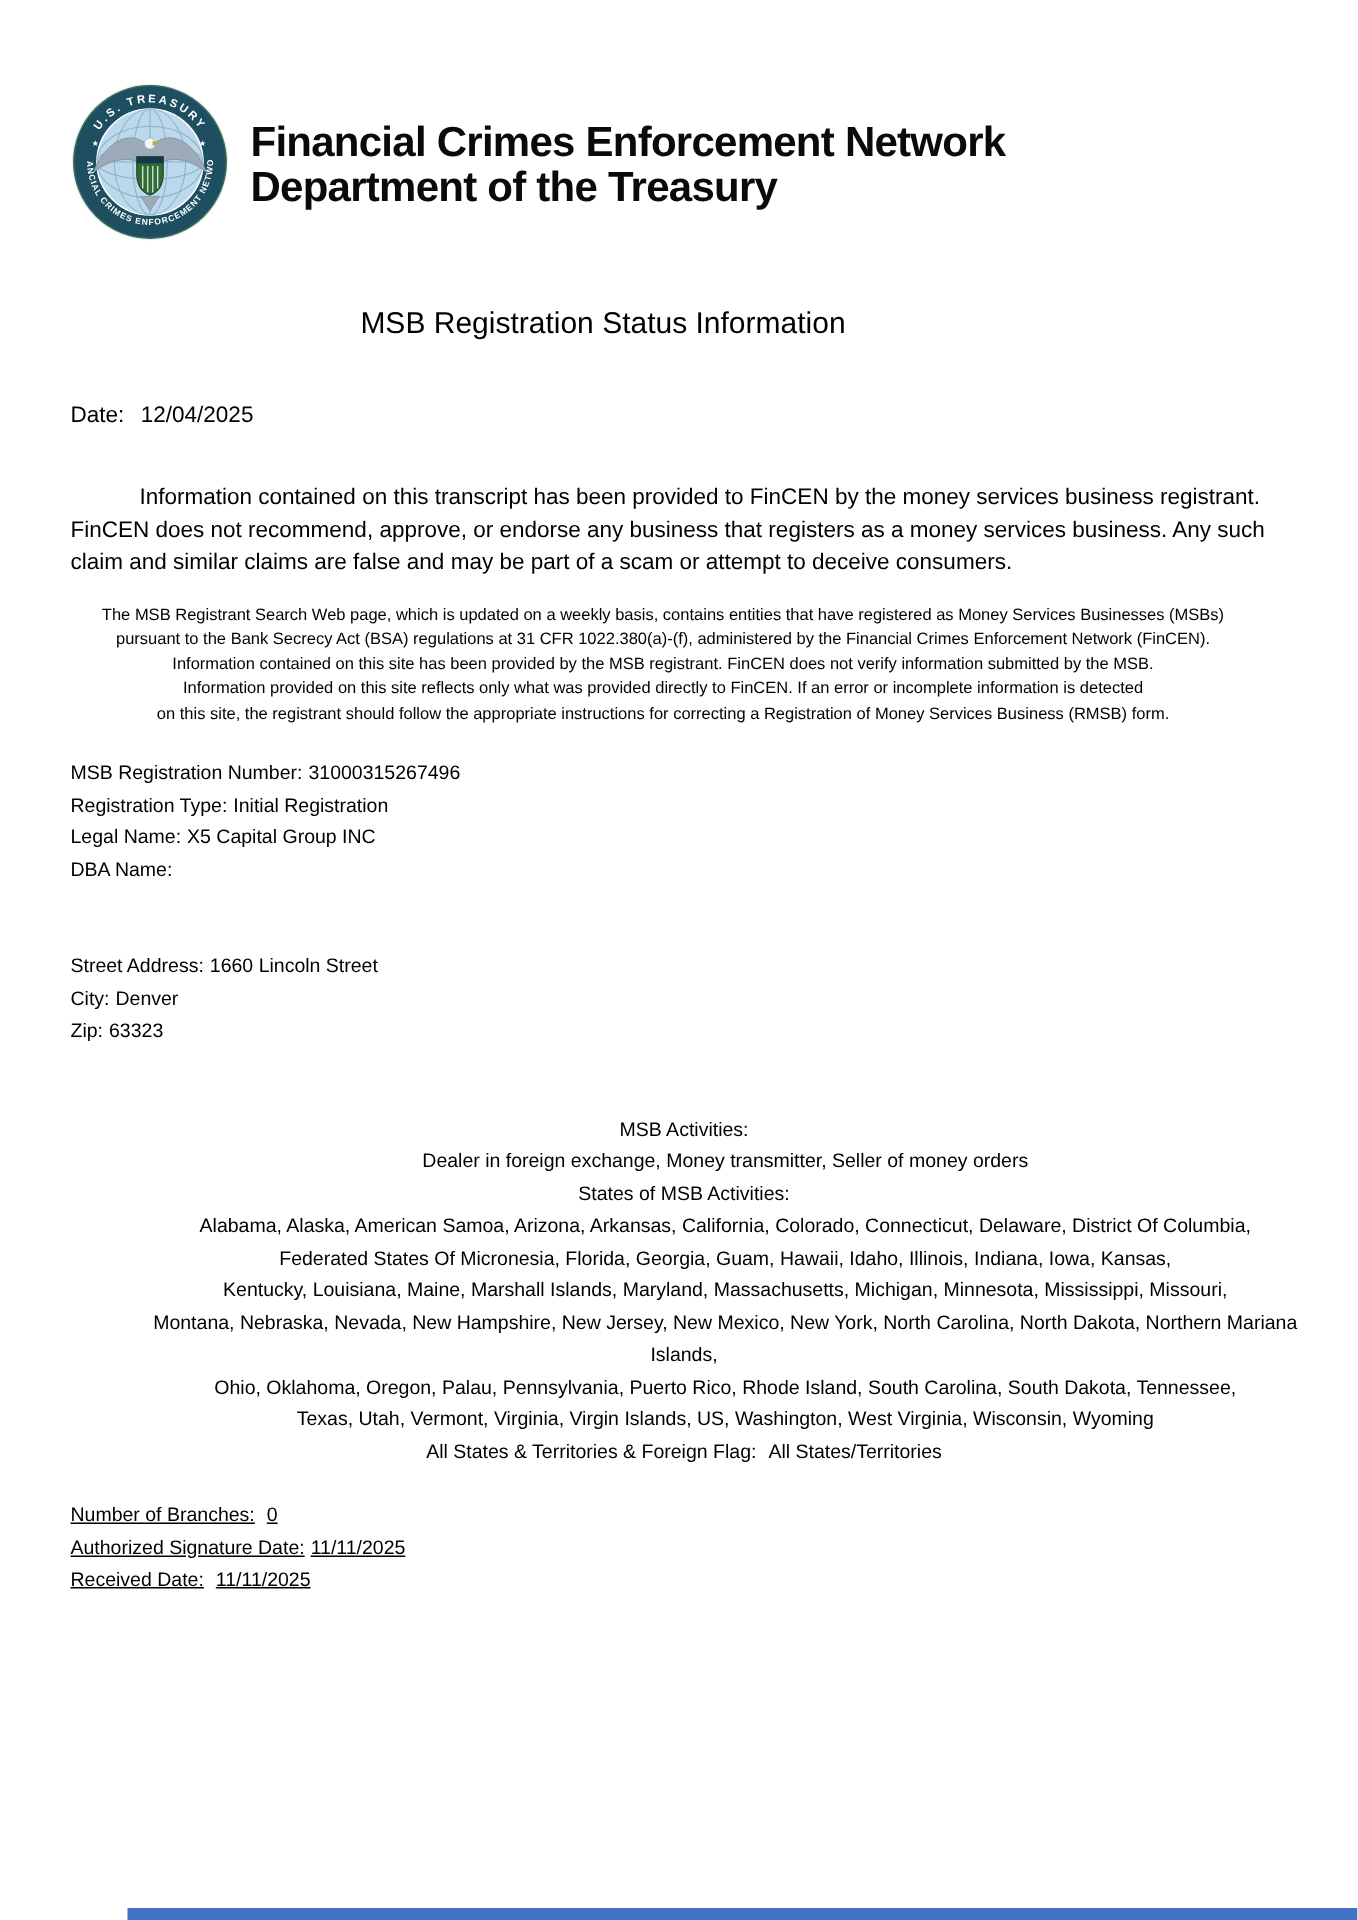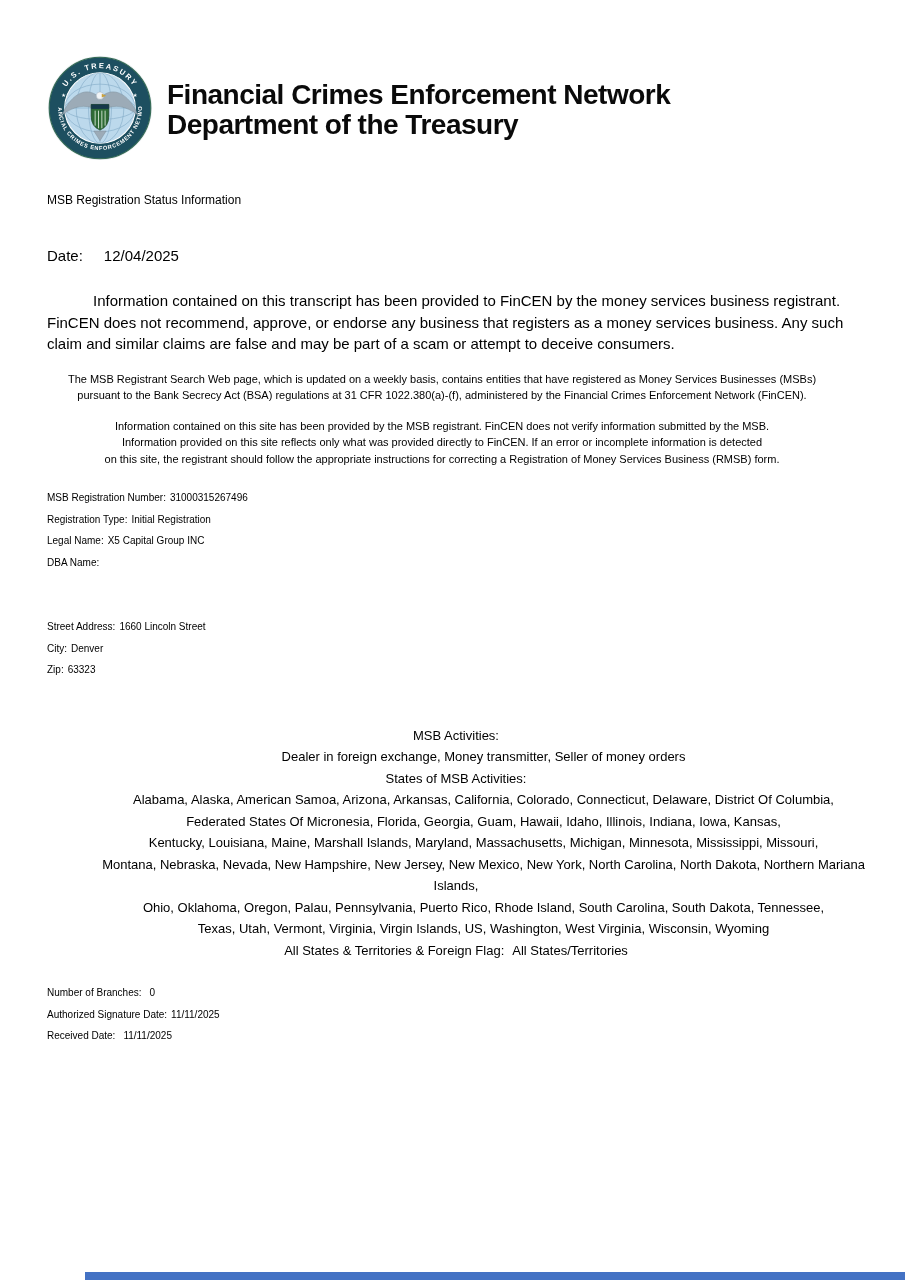--- a/index.html
+++ b/index.html
@@ -16,45 +16,45 @@
   .logo-row { display: flex; align-items: center; gap: 14px; padding-top: 55px; }
   .seal-svg { width: 106px; height: 106px; flex: 0 0 auto; }
   .org-lines { padding-top: 4px; }
   .org-line {
     font-size: 28px; font-weight: bold; letter-spacing: -0.5px;
     line-height: 30px; color: #0a0a0a;
   }
 
   
   .doc-title {
-    margin-top: 32px; width: 710px; text-align: left;
-    font-size: 12px; font-weight: normal;
+    margin-top: 44px; width: 710px; text-align: center;
+    font-size: 20px; font-weight: normal;
   }
   .date-row { margin-top: 40px; font-size: 15px; }
 
   
   .main-notice {
-    margin-top: 26px; width: 818px;
+    margin-top: 36px; width: 818px;
     font-size: 15px; line-height: 21.5px; text-indent: 46px;
   }
   .small-note {
     width: 790px; text-align: center; white-space: pre-line;
     font-size: 11px; line-height: 16.5px;
   }
   .small-note.first { margin-top: 16px; }
-  .small-note.second { margin-top: 14px; }
+  .small-note.second { }
 
   
-  .fields { font-size: 10px; line-height: 21.5px; }
+  .fields { font-size: 13px; line-height: 21.5px; }
   .fields.registration { margin-top: 20px; }
   .fields.address { margin-top: 43px; }
-  .fields.summary { margin-top: 21px; }
+  .fields.summary { margin-top: 21px; text-decoration: underline; }
   .fv { margin-left: 4px; }
   .fv.gap2 { margin-left: 8px; }
-  .date-row .fv { margin-left: 21px; }
+  .date-row .fv { margin-left: 11px; }
 
   
   .activities { margin-top: 44px; font-size: 13px; line-height: 21.5px; text-align: center; }
   .indent { padding-left: 55px; }
 
   
   .bottom-bar {
     position: absolute; left: 85px; right: 0; bottom: 0; height: 8px;
     background: #4472c4;
   }

